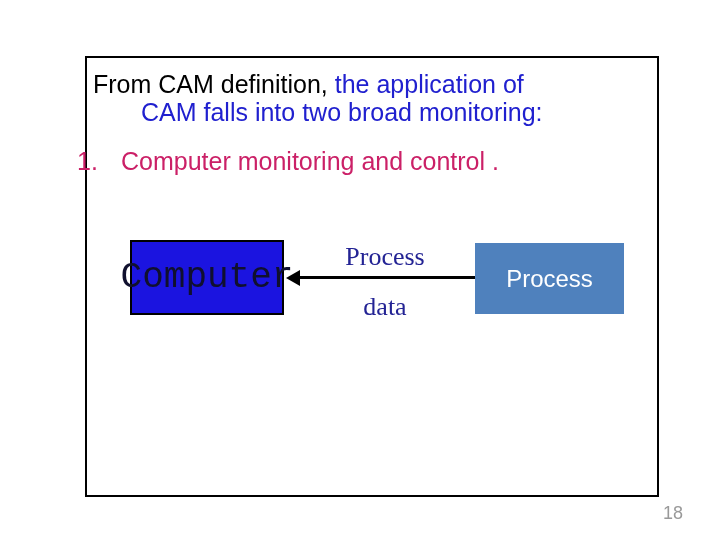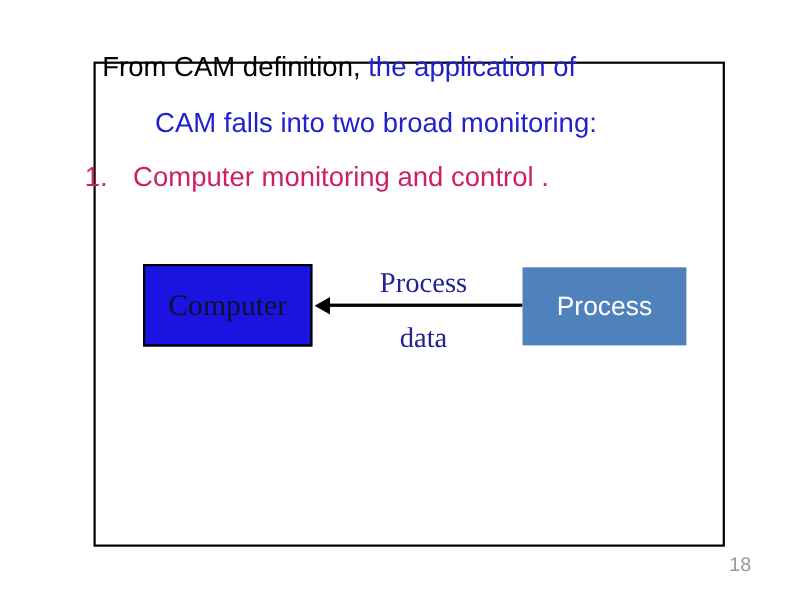--- a/index.html
+++ b/index.html
@@ -28,38 +28,38 @@
     background:#ffffff;
   }
   .h-line{
     position:absolute;
     font-size:25px;
     line-height:31px;
     white-space:nowrap;
     font-weight:500;
     letter-spacing:0px;
   }
-  .h-line1{left:93px;top:46px;text-align:right;}
+  .h-line1{left:93px;top:69px;text-align:right;}
   .h-line2{left:141px;top:97px;color:var(--blue-text);}
   .h-line3{left:77px;top:146px;color:var(--crimson-text);}
   .h-black{color:#000000;}
   .h-blue{color:var(--blue-text);}
   .list-num{display:inline-block;min-width:44px;}
   .computer-box{
     position:absolute;
     left:130px;top:240px;
     width:154px;height:75px;
     background:var(--computer-fill);
     border:2px solid #000000;
     box-sizing:border-box;
     display:flex;align-items:center;justify-content:center;
   }
   .computer-box .label{
-    font-family:Liberation Serif, serif;
-    font-size:27px;
+    font-family:Liberation Mono, monospace;
+    font-size:36px;
     color:var(--computer-text);
   }
   .arrow-line{
     position:absolute;
     left:299px;top:276px;
     width:176px;height:3px;
     background:#000000;
   }
   .arrow-head{
     position:absolute;

